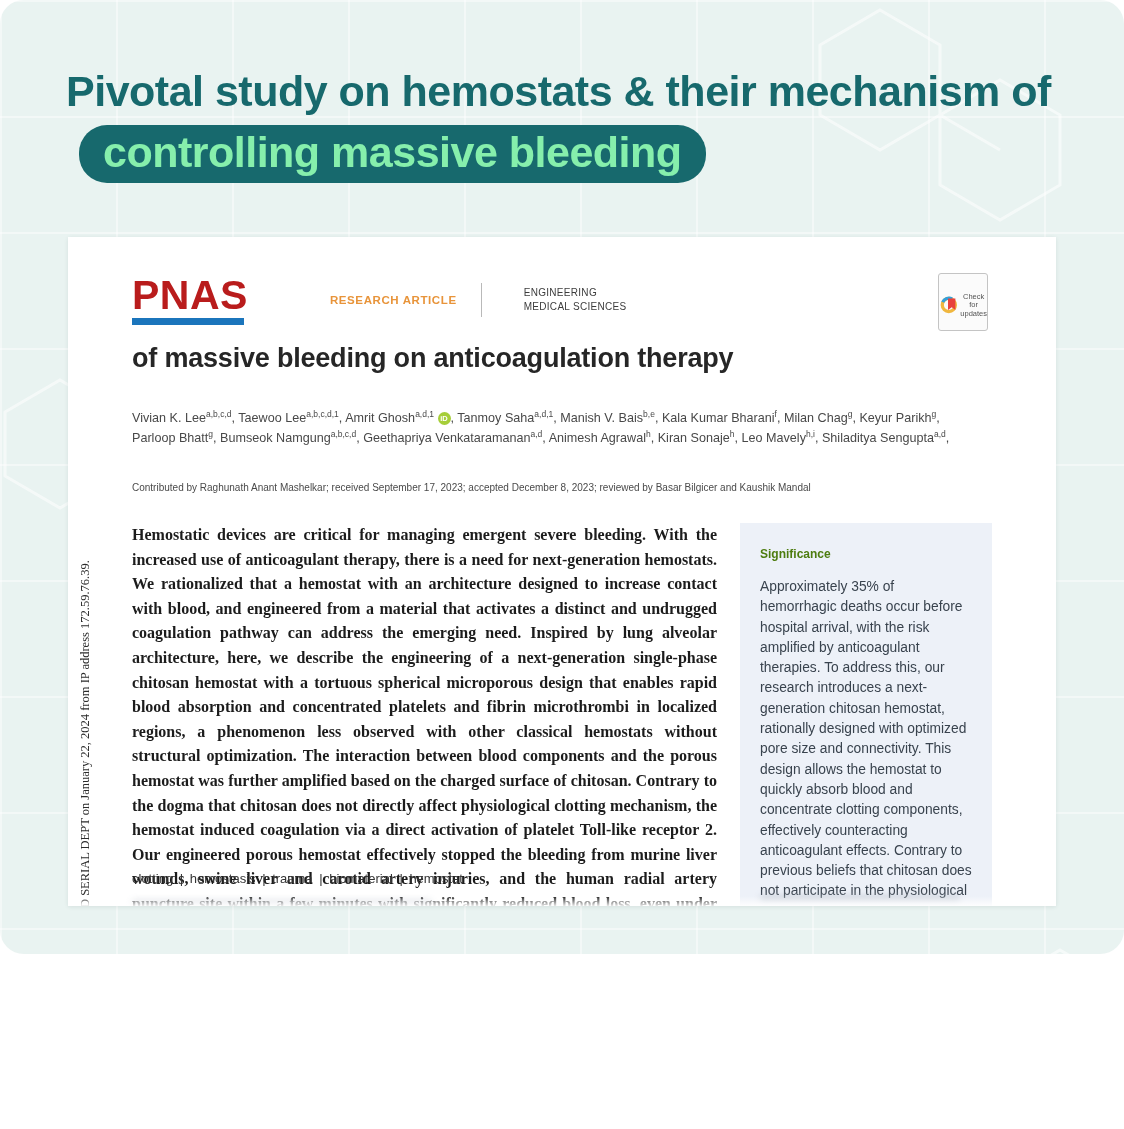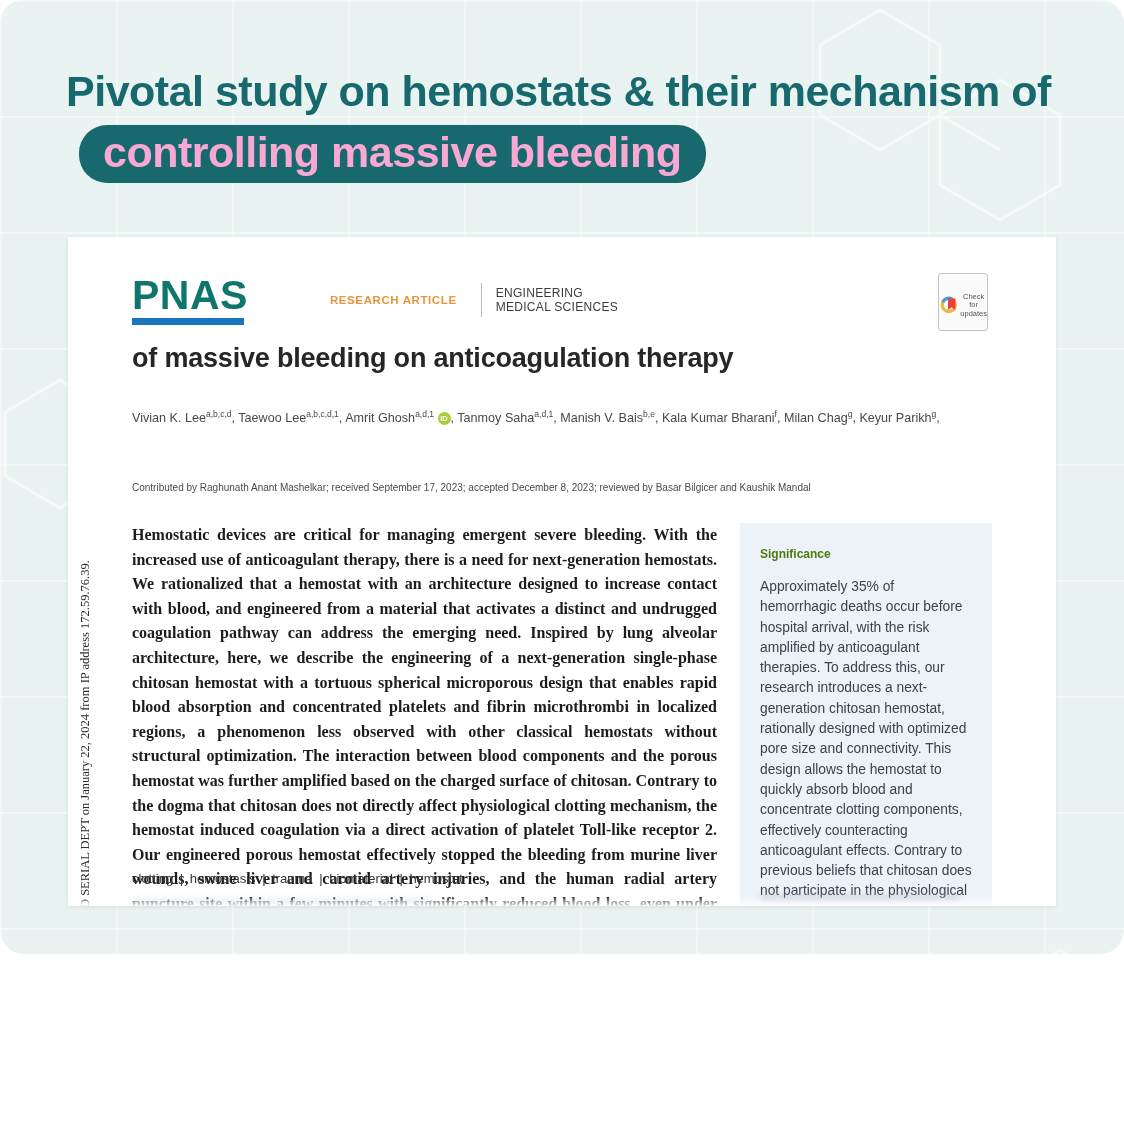--- a/index.html
+++ b/index.html
@@ -9,31 +9,31 @@
     background:
       linear-gradient(rgba(255,255,255,.45) 1.5px, rgba(255,255,255,0) 1.5px) 0 0 / 116px 116px,
       linear-gradient(90deg, rgba(255,255,255,.45) 1.5px, rgba(255,255,255,0) 1.5px) 0 0 / 116px 116px,
       #e9f3f1;
   }
   .deco{position:absolute;pointer-events:none;}
   
   .headline{position:absolute;left:66px;top:66px;color:#17696d;font-weight:bold;
     font-size:43px;letter-spacing:-0.5px;line-height:50px;}
   .headline .row2{display:flex;align-items:center;margin-top:9px;}
-  .hl-pill{background:#17696d;color:#f9a8d4;border-radius:28px;padding:2px 24px 6px 24px;
+  .hl-pill{background:#17696d;color:#86efac;border-radius:28px;padding:2px 24px 6px 24px;
     margin-left:13px;display:inline-block;}
   
   .card{position:absolute;left:68px;top:237px;width:988px;height:669px;background:#ffffff;
     box-shadow:0 1px 4px rgba(40,70,70,.10);overflow:hidden;}
   .pnas-row{position:absolute;left:64px;top:38px;display:flex;align-items:center;}
-  .pnas-logo{font-size:41px;font-weight:bold;color:#0f766e;letter-spacing:0.5px;line-height:40px;}
+  .pnas-logo{font-size:41px;font-weight:bold;color:#b91c1c;letter-spacing:0.5px;line-height:40px;}
   .pnas-bar{height:7px;background:#1b75bc;margin-top:3px;}
   .article-type{margin-left:82px;font-size:11.5px;font-weight:bold;color:#e8943a;letter-spacing:0.6px;}
   .subject-divider{width:1px;height:34px;background:#b9b9b9;margin:0 14px 0 24px;}
-  .subject{font-size:12px;color:#3c3c3c;line-height:14px;letter-spacing:0.3px;}
+  .subject{font-size:10px;color:#3c3c3c;line-height:14px;letter-spacing:0.3px;margin-left:28px;}
   .check-badge{position:absolute;right:68px;top:36px;width:50px;height:58px;border:1px solid #c4c4c4;
     background:#fbfbfb;border-radius:3px;display:flex;flex-direction:row;align-items:center;
     justify-content:flex-start;padding-top:5px;box-sizing:border-box;}
   .check-badge .txt{font-size:7.5px;color:#555;line-height:8.5px;text-align:center;margin-top:2px;}
   .paper-title{position:absolute;left:64px;top:103px;font-size:27px;font-weight:bold;color:#262626;
     letter-spacing:-0.2px;line-height:37px;}
   .authors{position:absolute;left:64px;top:172px;width:860px;font-size:12.6px;color:#484848;line-height:19.5px;}
   .authors sup{font-size:8.5px;line-height:0;}
   .orcid{display:inline-block;width:13px;height:13px;background:#a6ce39;color:#fff;border-radius:50%;
     font-size:7.5px;font-weight:bold;text-align:center;line-height:13px;vertical-align:middle;font-style:normal;}
@@ -111,20 +111,21 @@
         <div>updates</div>
       </div>
     </div>
 
     <div class="paper-title">
       <div>of massive bleeding on anticoagulation therapy</div>
     </div>
 
     <div class="authors">
       <div>Vivian K. Lee<sup>a,b,c,d</sup>, Taewoo Lee<sup>a,b,c,d,1</sup>, Amrit Ghosh<sup>a,d,1</sup> <span class="orcid">iD</span>, Tanmoy Saha<sup>a,d,1</sup>, Manish V. Bais<sup>b,e</sup>, Kala Kumar Bharani<sup>f</sup>, Milan Chag<sup>g</sup>, Keyur Parikh<sup>g</sup>,</div>
+      <div>Parloop Bhatt<sup>g</sup>, Bumseok Namgung<sup>a,b,c,d</sup>, Geethapriya Venkataramanan<sup>a,d</sup>, Animesh Agrawal<sup>h</sup>, Kiran Sonaje<sup>h</sup>, Leo Mavely<sup>h,i</sup>, Shiladitya Sengupta<sup>a,d</sup>,</div>
     </div>
 
     <div class="contributed">Contributed by Raghunath Anant Mashelkar; received September 17, 2023; accepted December 8, 2023; reviewed by Basar Bilgicer and Kaushik Mandal</div>
 
     <div class="abstract">Hemostatic devices are critical for managing emergent severe bleeding. With the increased use of anticoagulant therapy, there is a need for next-generation hemostats. We rationalized that a hemostat with an architecture designed to increase contact with blood, and engineered from a material that activates a distinct and undrugged coagulation pathway can address the emerging need. Inspired by lung alveolar architecture, here, we describe the engineering of a next-generation single-phase chitosan hemostat with a tortuous spherical microporous design that enables rapid blood absorption and concentrated platelets and fibrin microthrombi in localized regions, a phenomenon less observed with other classical hemostats without structural optimization. The interaction between blood components and the porous hemostat was further amplified based on the charged surface of chitosan. Contrary to the dogma that chitosan does not directly affect physiological clotting mechanism, the hemostat induced coagulation via a direct activation of platelet Toll-like receptor 2. Our engineered porous hemostat effectively stopped the bleeding from murine liver wounds, swine liver and carotid artery injuries, and the human radial artery puncture site within a few minutes with significantly reduced blood loss, even under the anticoagulant treatment. The integration of engineering design principles with an understanding of the molecular mechanisms can lead to hemostats with improved functions to address emerging medical needs.</div>
 
     <div class="keywords">clotting  |  hemostasis  |  trauma  |  biomaterial  |  hemostat</div>
     <div class="blur-line" style="left:64px;top:663px;width:300px;"></div>
 
     <div class="sig-box">

